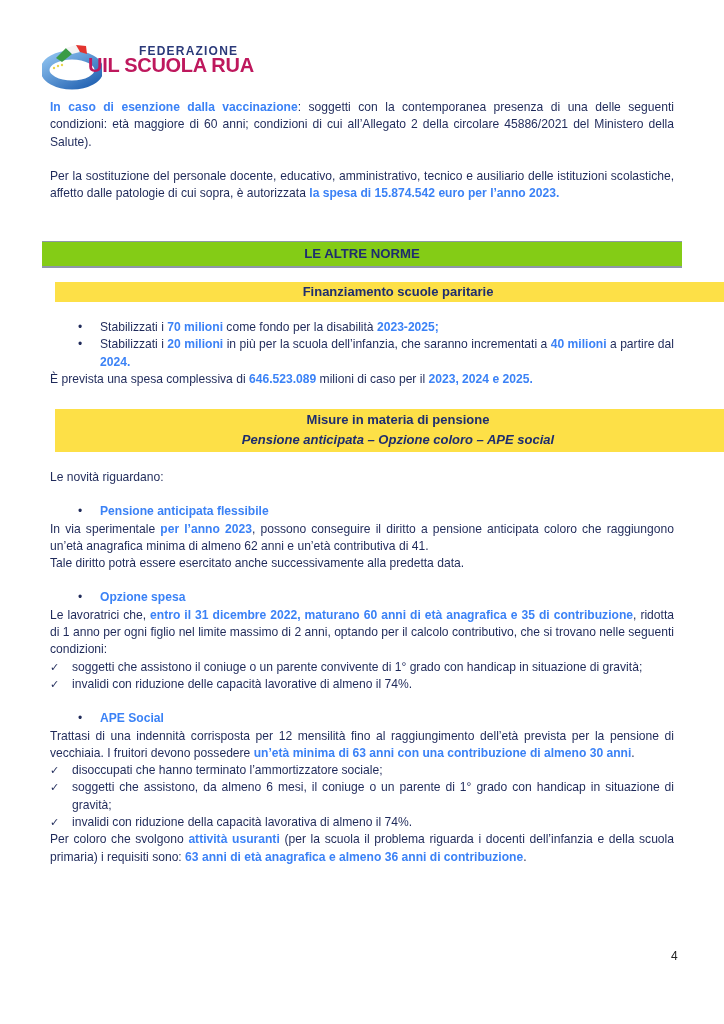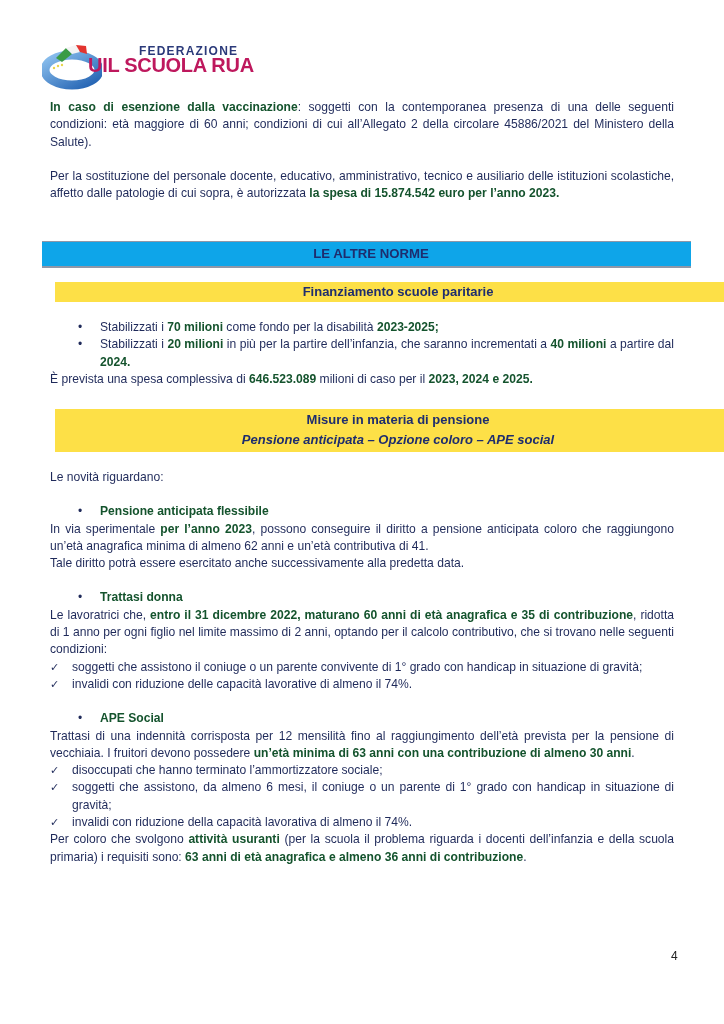--- a/index.html
+++ b/index.html
@@ -10,26 +10,26 @@
   
   .logo { position: absolute; left: 42px; top: 40px; width: 190px; height: 50px; }
   .logo svg { position: absolute; left: 0; top: 0; }
   .logo .fed { position: absolute; left: 97px; top: 4px; font-size: 12px; font-weight: bold;
                letter-spacing: 1.2px; color: #2b3a7a; }
   .logo .brand { position: absolute; left: 46px; top: 14px; font-size: 20px; font-weight: bold;
                  color: #be185d; letter-spacing: -0.3px; white-space: nowrap; }
 
   .text { position: absolute; left: 50px; width: 624px; font-size: 12.1px; line-height: 17.3px;
           text-align: justify; color: #1f2a5a; }
-  .text b, .text .b { font-weight: bold; color: #14532d; }
+  .text b, .text .b { font-weight: bold; color: #3b82f6; }
   .p { margin: 0; }
 
   .bar-blue { position: absolute; left: 42px; width: 640px; height: 24px; top: 241px;
-              background: #0ea5e9; border-top: 1px solid #8e97a8; border-bottom: 2px solid #8e97a8;
-              text-align: center; font-weight: bold; font-size: 13.2px; line-height: 24px; color: #1e2d6e; padding-left: 9px; }
+              background: #84cc16; border-top: 1px solid #8e97a8; border-bottom: 2px solid #8e97a8;
+              text-align: center; font-weight: bold; font-size: 13.2px; line-height: 24px; color: #1e2d6e; }
   .bar-yellow { position: absolute; left: 55px; width: 686px; background: #fde047;
                 text-align: center; font-weight: bold; font-size: 13px; color: #1e2d6e; }
 
   ul.bul { list-style: none; margin: 0; padding: 0; }
   ul.bul li { position: relative; padding-left: 50px; }
   ul.bul li .dot { position: absolute; left: 28px; top: 0; }
   .chk { position: relative; padding-left: 22px; }
   .chk .mark { position: absolute; left: 0; top: 0; font-size: 11px; }
   .pagenum { position: absolute; left: 671px; top: 949px; font-size: 12px; color: #222; }
 </style>
@@ -72,21 +72,21 @@
   <div class="bar-yellow" style="top:282px; height:20px; line-height:20px;">Finanziamento scuole paritarie</div>
 
   <div class="text" style="top:319px;">
     <ul class="bul">
       <li>
         <span class="dot">•</span>
         <span>Stabilizzati i </span><b>70 milioni</b><span> come fondo per la disabilità </span><b>2023-2025;</b>
       </li>
       <li>
         <span class="dot">•</span>
-        <span>Stabilizzati i </span><b>20 milioni</b><span> in più per la partire dell’infanzia, che saranno incrementati a </span><b>40 milioni</b><span> a partire dal </span><b>2024.</b>
+        <span>Stabilizzati i </span><b>20 milioni</b><span> in più per la scuola dell’infanzia, che saranno incrementati a </span><b>40 milioni</b><span> a partire dal </span><b>2024.</b>
       </li>
     </ul>
     <p class="p">
       <span>È prevista una spesa complessiva di </span><b>646.523.089</b><span> milioni di caso per il </span><b>2023, 2024 e 2025.</b>
     </p>
   </div>
 
   <div class="bar-yellow" style="top:409px; height:42px; line-height:20px; padding-top:1px;">
     <div>Misure in materia di pensione</div>
     <div style="font-style:italic;">Pensione anticipata – Opzione coloro – APE social</div>
@@ -102,21 +102,21 @@
       </li>
     </ul>
     <p class="p">
       <span>In via sperimentale </span><b>per l’anno 2023</b><span>, possono conseguire il diritto a pensione anticipata coloro che raggiungono un’età anagrafica minima di almeno 62 anni e un’età contributiva di 41.</span>
     </p>
     <p class="p">Tale diritto potrà essere esercitato anche successivamente alla predetta data.</p>
 
     <ul class="bul" style="margin-top:17px;">
       <li>
         <span class="dot">•</span>
-        <b>Trattasi donna</b>
+        <b>Opzione spesa</b>
       </li>
     </ul>
     <p class="p">
       <span>Le lavoratrici che, </span><b>entro il 31 dicembre 2022, maturano 60 anni di età anagrafica e 35 di contribuzione</b><span>, ridotta di 1 anno per ogni figlio nel limite massimo di 2 anni, optando per il calcolo contributivo, che si trovano nelle seguenti condizioni:</span>
     </p>
     <div class="chk">
       <span class="mark">✓</span>
       <span>soggetti che assistono il coniuge o un parente convivente di 1° grado con handicap in situazione di gravità;</span>
     </div>
     <div class="chk">

